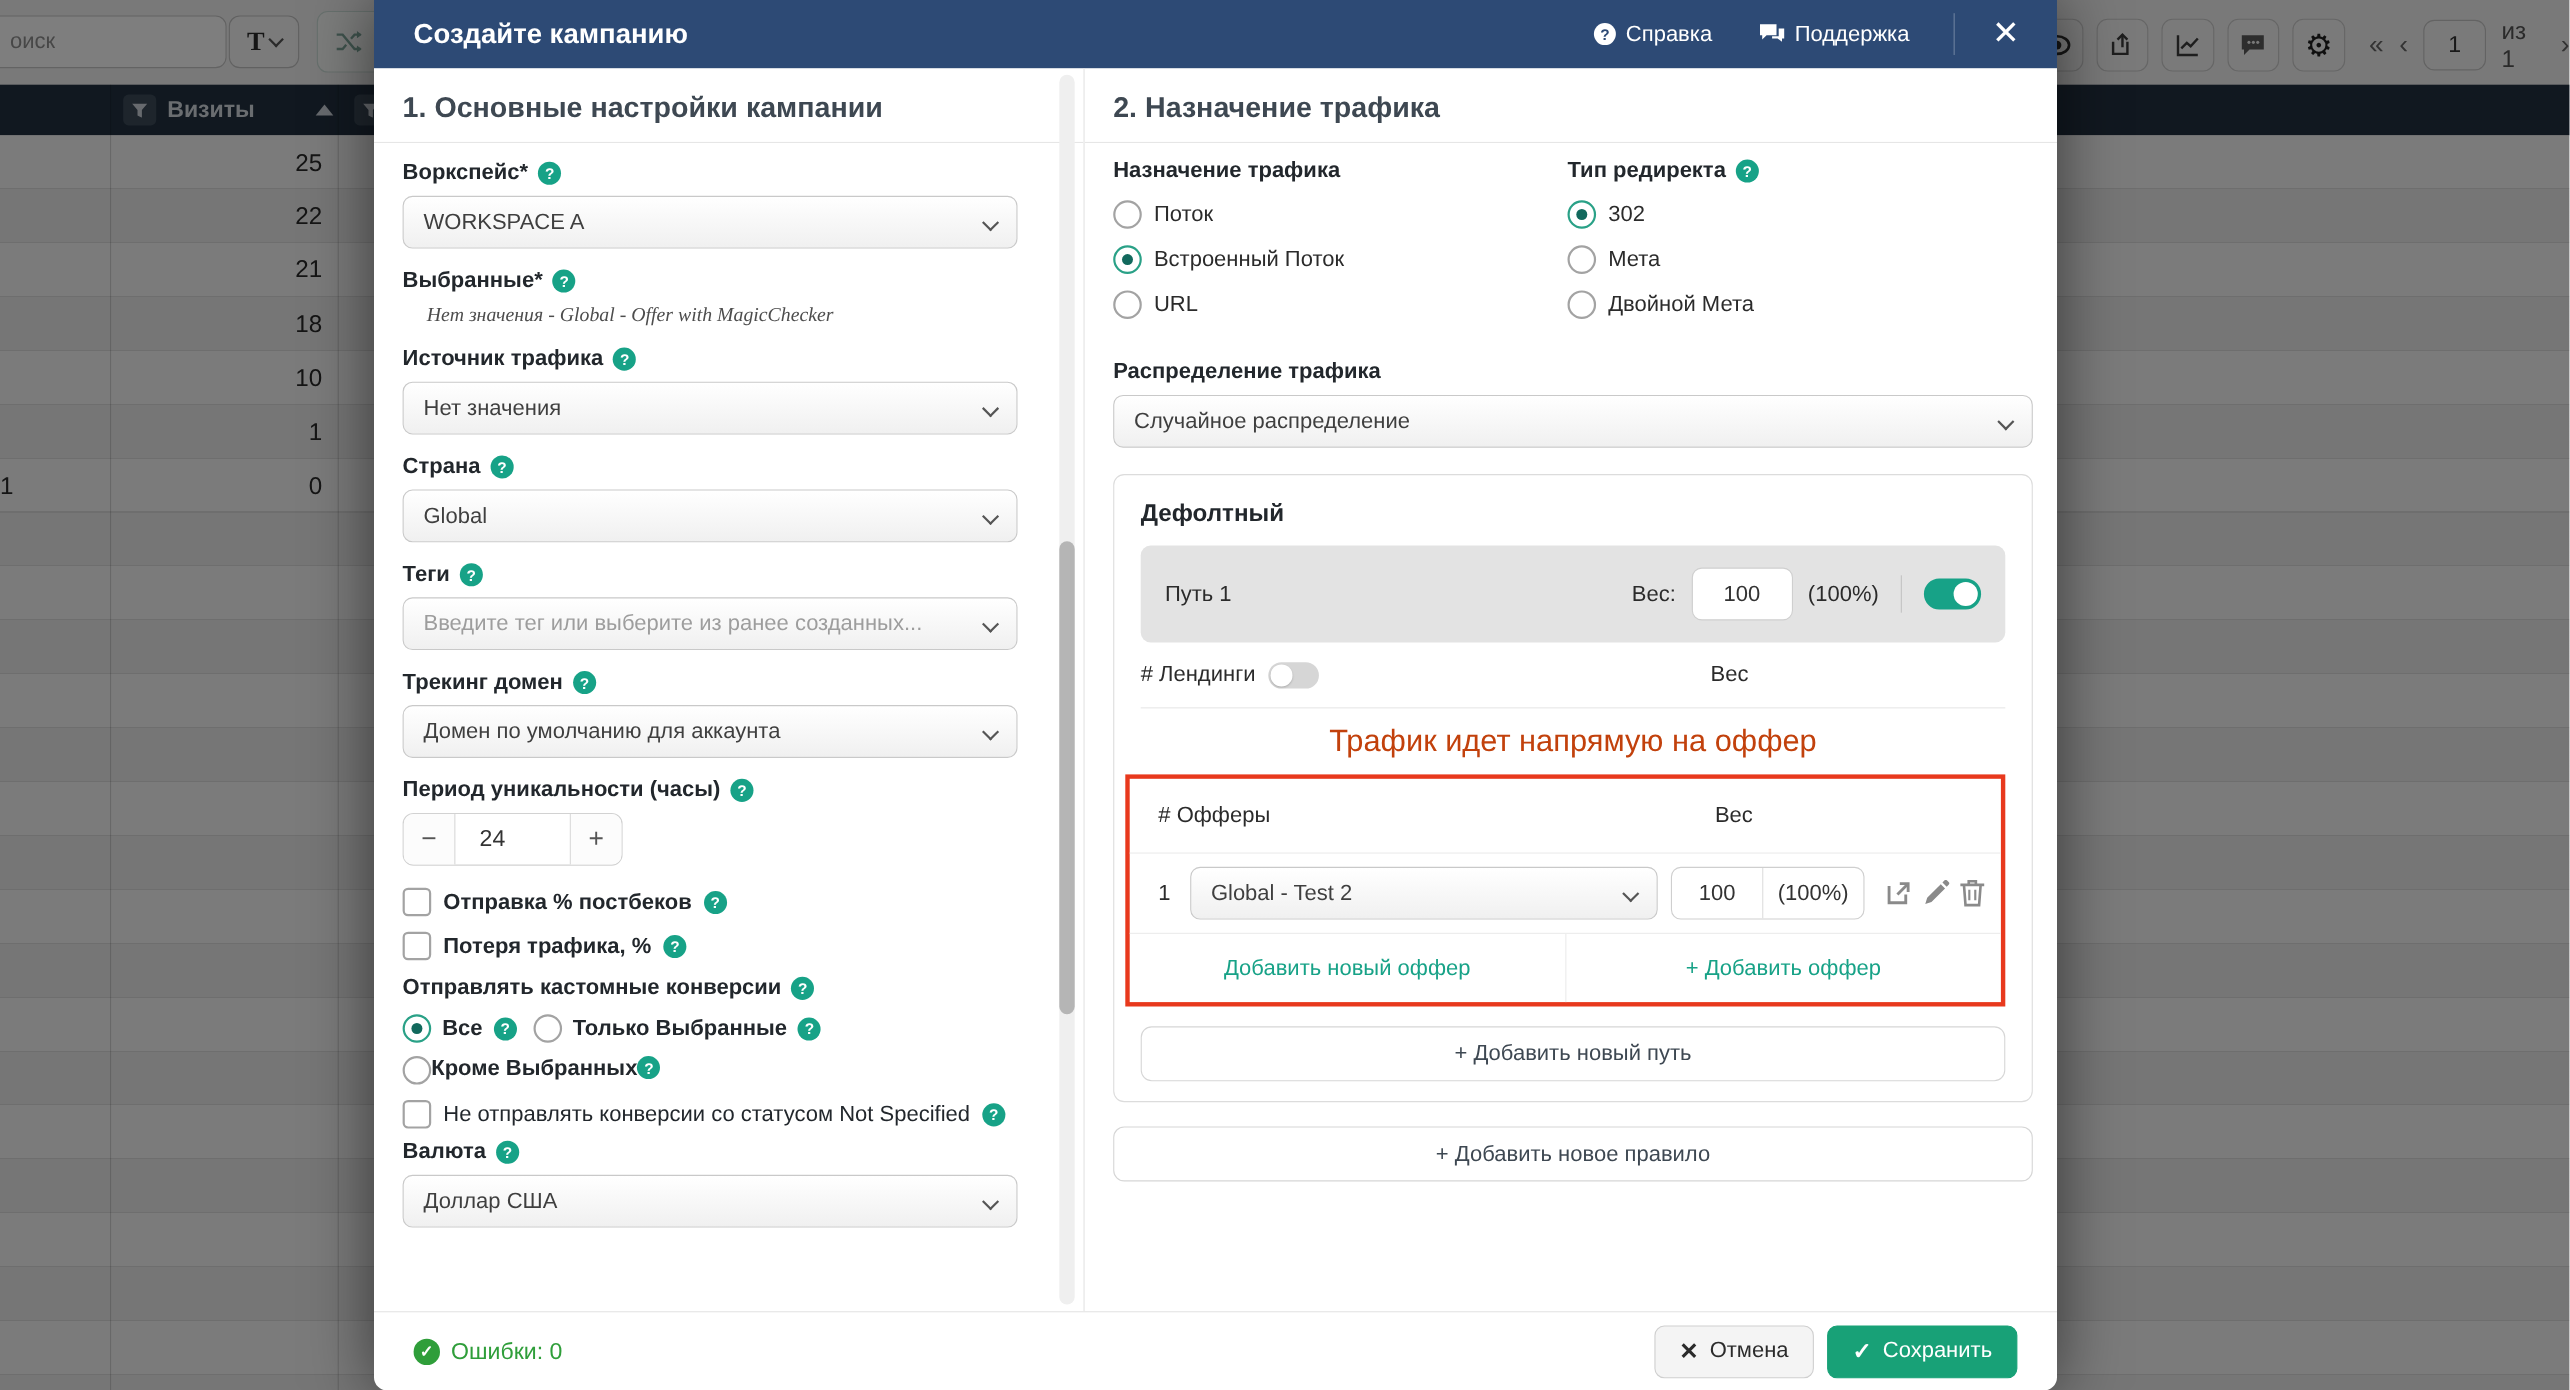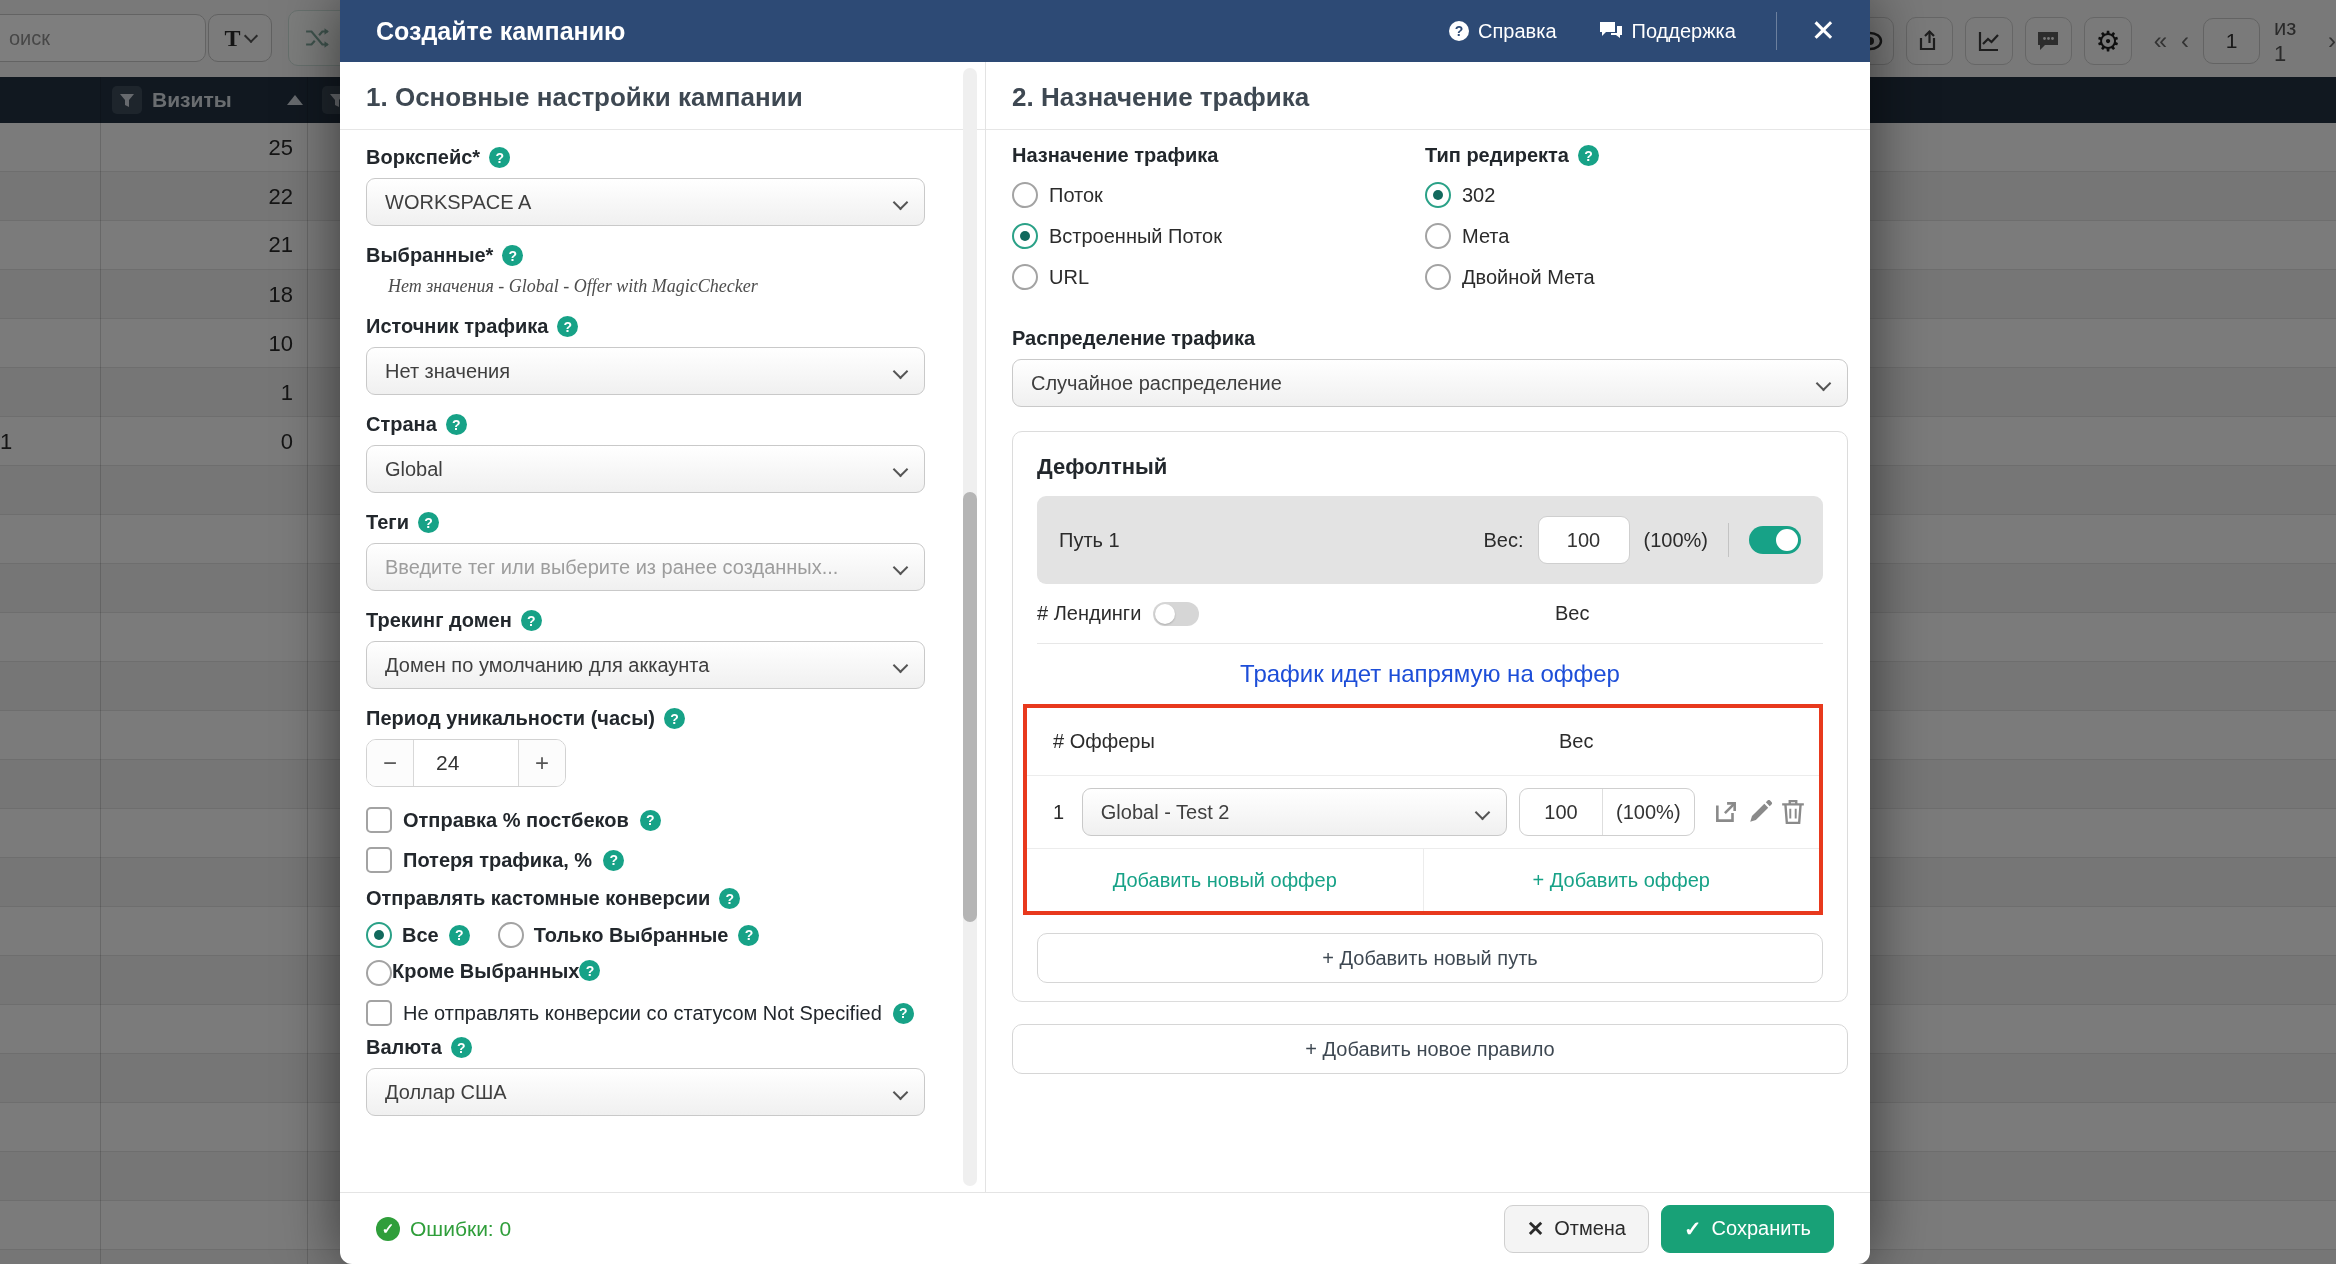--- a/index.html
+++ b/index.html
@@ -65,21 +65,21 @@
   .stepper .st-btn { width:46px; display:flex; align-items:center; justify-content:center; font-size:24px; color:#555; background:#fcfcfc; cursor:pointer; }
   .stepper .st-val { flex:1; border-left:1px solid #d8d8d8; border-right:1px solid #d8d8d8; display:flex; align-items:center; padding-left:22px; font-size:21px; color:#333; }
 
   .check-row { display:flex; align-items:center; gap:11px; font-size:20px; color:#22272c; font-weight:bold; margin:14px 0; }
   .checkbox { width:26px; height:26px; border:2px solid #a3a3a3; border-radius:5px; background:#fff; flex:0 0 auto; cursor:pointer; }
   .radio { width:26px; height:26px; border:2px solid #a3a3a3; border-radius:50%; background:#fff; flex:0 0 auto; position:relative; cursor:pointer; }
   .radio.sel { border-color:#2aa187; }
   .radio.sel::after { content:""; position:absolute; left:6px; top:6px; width:10px; height:10px; border-radius:50%; background:#12695d; }
   .radio-row { display:flex; align-items:flex-start; font-size:20px; color:#22272c; margin:12px 0; }
   .radio-row .lbl { font-weight:bold; }
-  .inline-radios { display:flex; align-items:center; gap:28px; }
+  .inline-radios { display:flex; align-items:center; gap:15px; }
 
   
   .dest-grid { display:flex; margin-top:14px; }
   .dest-col1 { width:413px; }
   .group-label { font-size:20px; font-weight:bold; color:#22272c; display:flex; align-items:center; gap:9px; }
   .r-row { display:flex; align-items:center; gap:11px; font-size:20px; color:#2b2b2b; margin:15px 0; }
 
   .card { border:1px solid #dcdcdc; border-radius:10px; margin-top:24px; padding:18px 24px 18px; }
   .card-title { font-size:22px; font-weight:bold; color:#22272c; margin:4px 0 16px; }
   .path-panel { background:#e3e3e3; border-radius:9px; height:88px; display:flex; align-items:center; padding:0 22px; }
@@ -90,21 +90,21 @@
   .w-pct { font-size:20px; color:#2b2b2b; }
   .v-sep { width:1px; height:34px; background:#c3c3c3; margin:0 6px; }
   .toggle { width:52px; height:28px; border-radius:14px; background:#17a287; position:relative; cursor:pointer; flex:0 0 auto; }
   .toggle::after { content:""; position:absolute; top:3px; right:3px; width:22px; height:22px; border-radius:50%; background:#fff; }
   .toggle.off { width:46px; height:24px; background:#d6d6d6; }
   .toggle.off::after { top:2px; left:2px; right:auto; width:20px; height:20px; box-shadow:0 1px 2px rgba(0,0,0,0.2); }
 
   .sub-row { position:relative; height:60px; display:flex; align-items:center; border-bottom:1px solid #e7e7e7; font-size:20px; color:#2b2b2b; }
   .sub-row .hash-label { font-weight:normal; display:flex; align-items:center; gap:12px; }
   .wcol { position:absolute; left:518px; }
-  .direct-row { height:60px; display:flex; align-items:center; justify-content:center; font-size:24px; color:#1d4ed8; }
+  .direct-row { height:60px; display:flex; align-items:center; justify-content:center; font-size:28px; color:#c2410c; }
 
   .red-box { border:4px solid #e8391d; margin-left:-14px; }
   .rb-head { position:relative; height:68px; display:flex; align-items:center; padding-left:26px; font-size:20px; color:#2b2b2b; border-bottom:1px solid #ececec; }
   .rb-head .wcol { left:532px; }
   .offer-row { display:flex; align-items:center; padding:12px 14px 12px 26px; gap:12px; }
   .offer-idx { font-size:20px; color:#2b2b2b; width:18px; }
   .offer-select { width:452px; }
   .wgroup { display:flex; border:1px solid #cfcfcf; border-radius:9px; overflow:hidden; height:48px; background:#fff; }
   .wgroup .wg-cell { display:flex; align-items:center; justify-content:center; font-size:20px; color:#333; }
   .wgroup .wg-val { width:88px; border-right:1px solid #dedede; }

